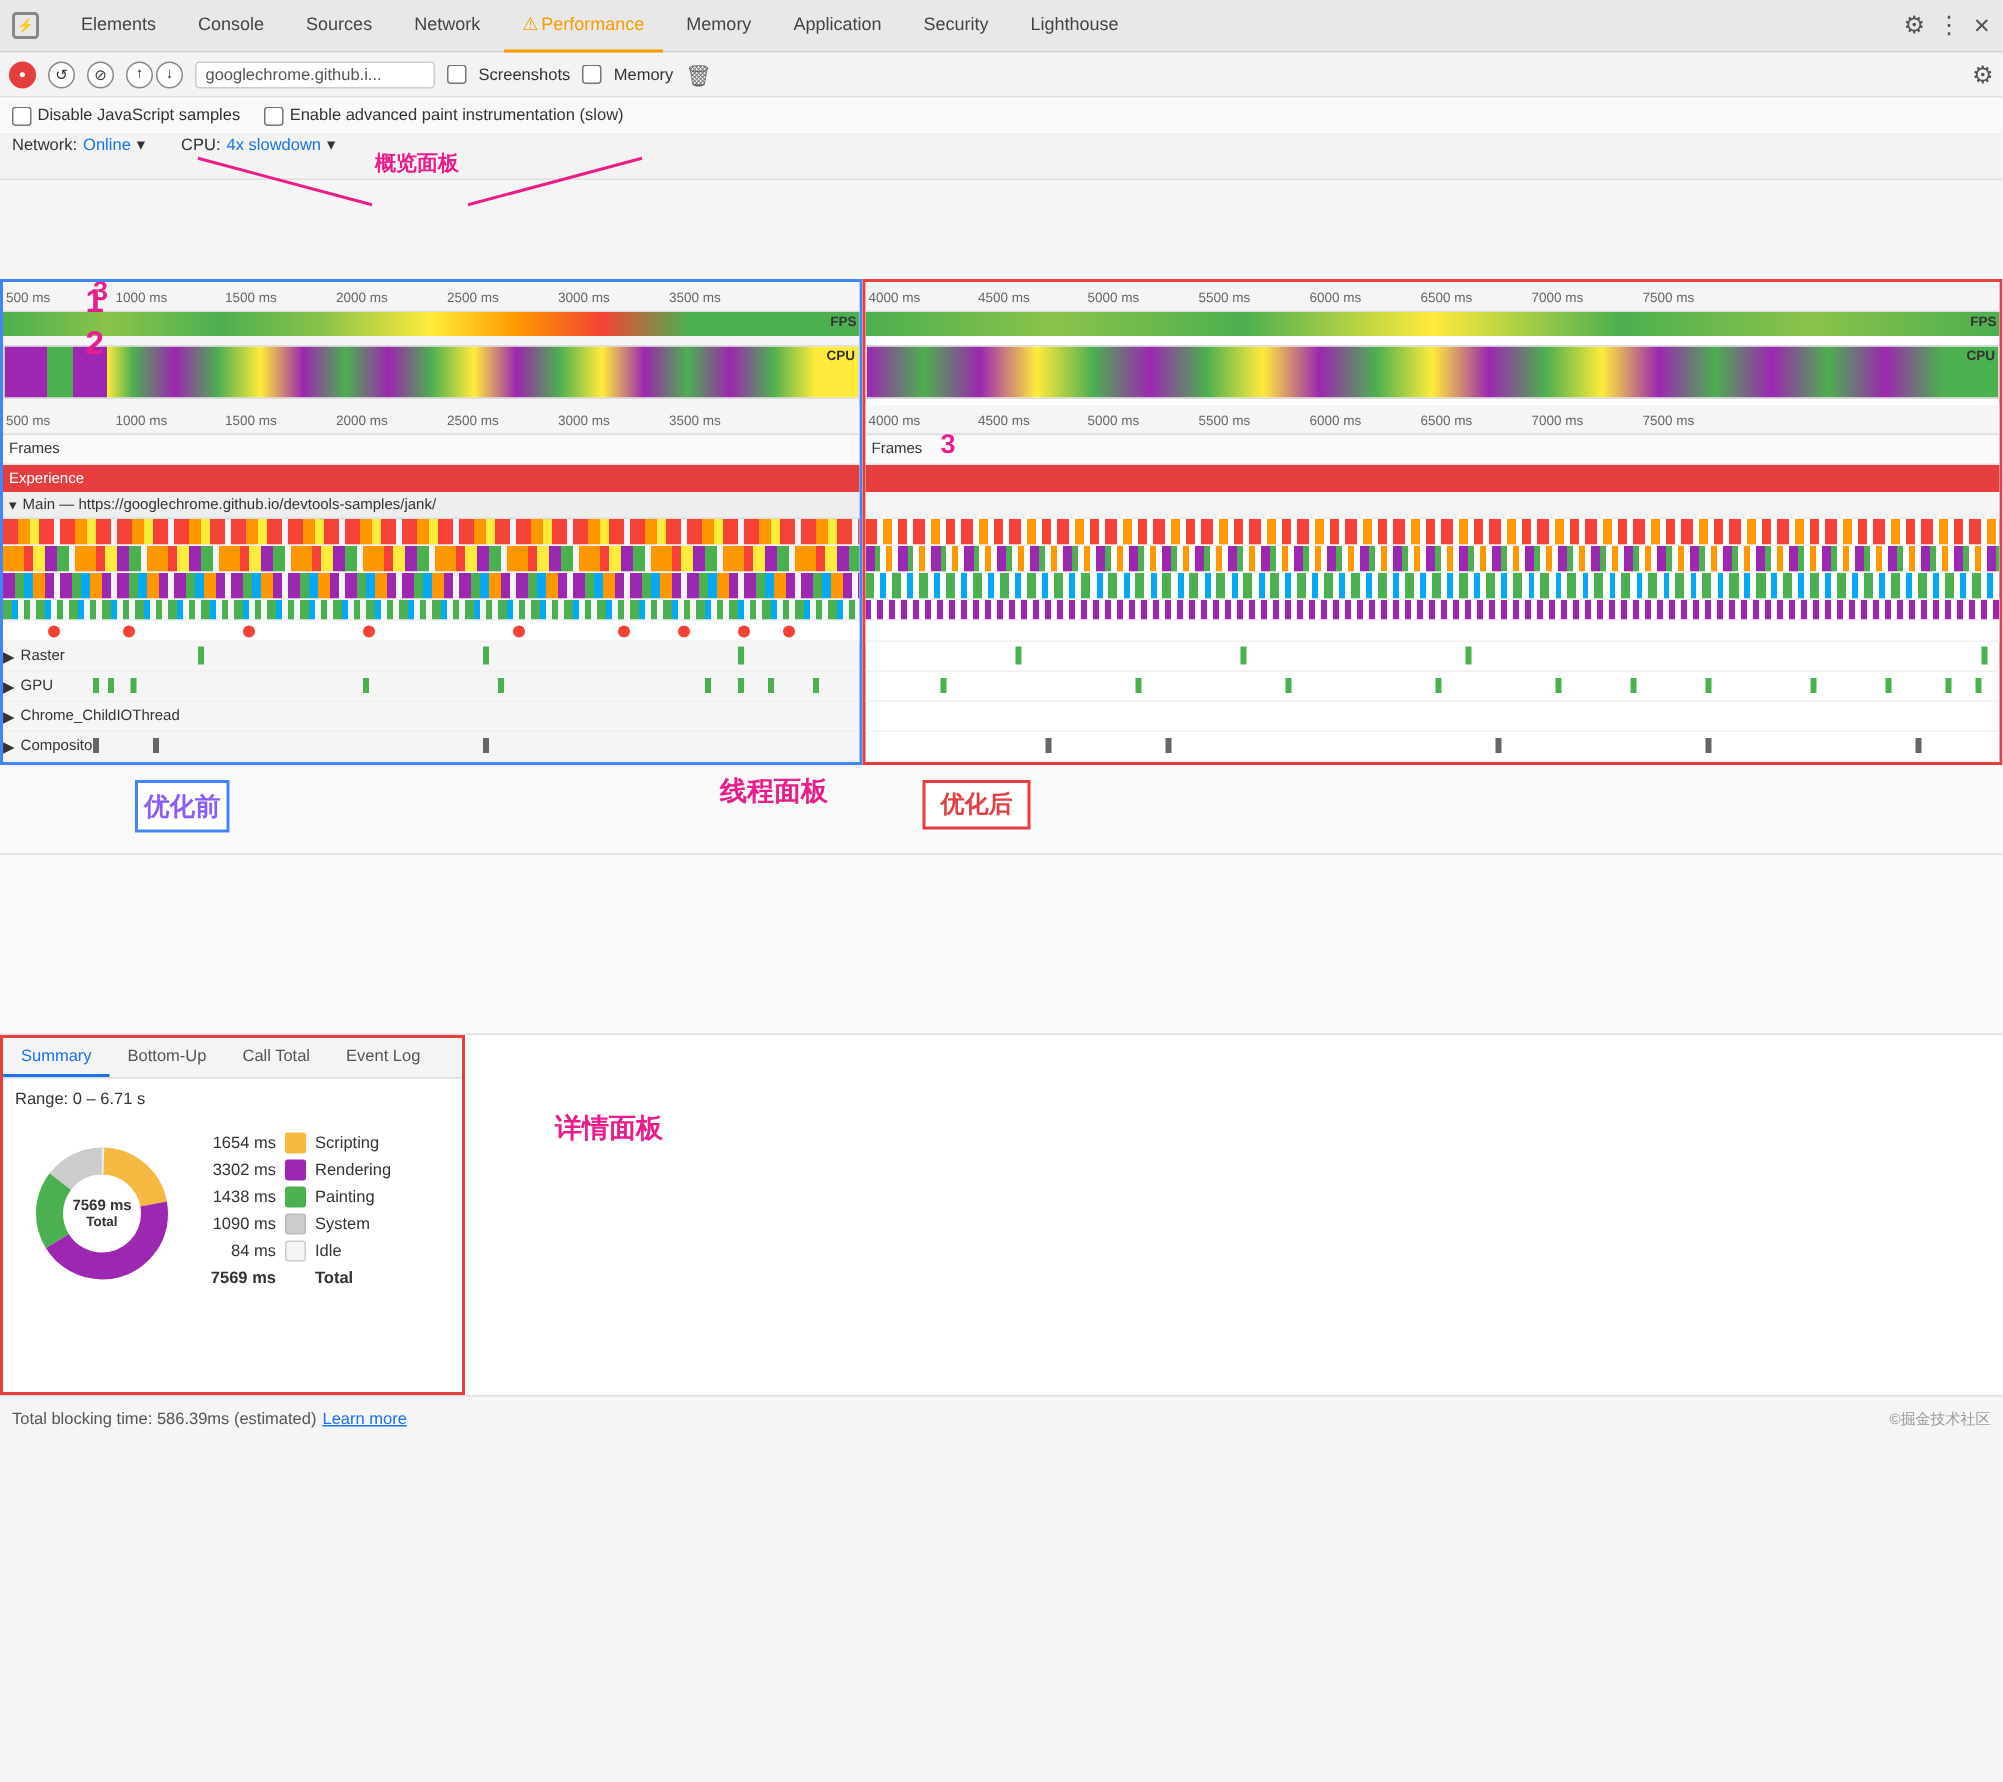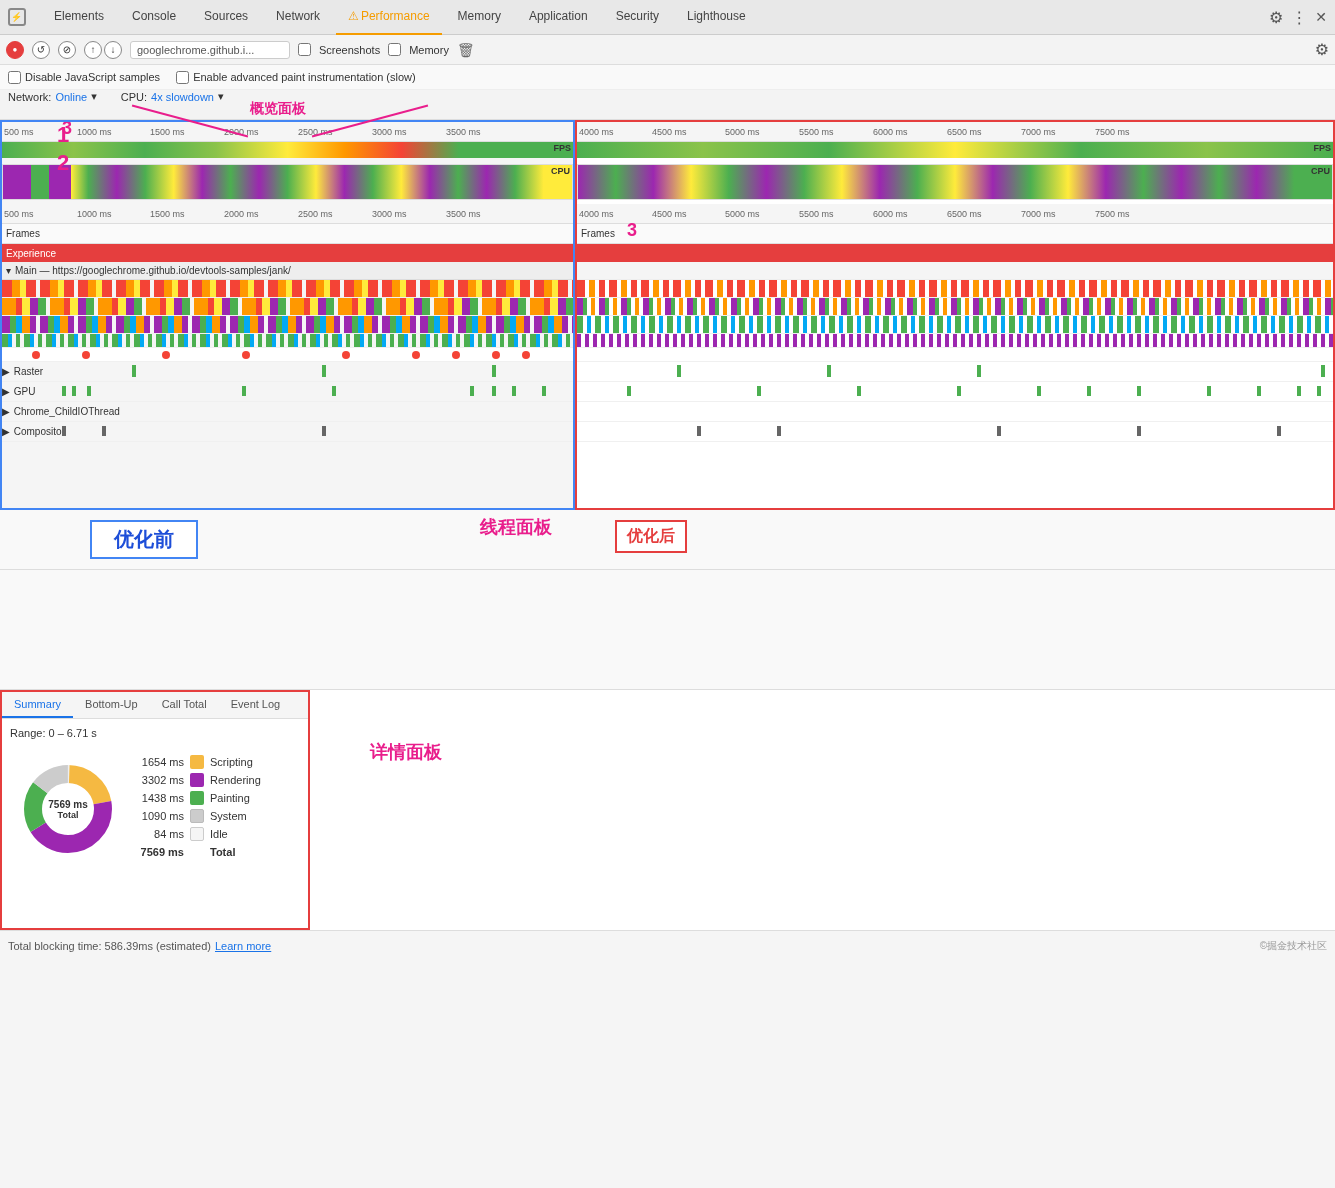--- a/index.html
+++ b/index.html
@@ -67,21 +67,21 @@
     .legend-ms { width: 50px; text-align: right; color: #333; font-size: 11px; }
     .legend-name { color: #333; }
     .legend-total { font-weight: bold; }
 
     
     .status-bar { background: #f5f5f5; border-top: 1px solid #ddd; height: 30px; display: flex; align-items: center; padding: 12px 8px; font-size: 11px; color: #555; }
     .status-link { color: #1a73e8; text-decoration: underline; cursor: pointer; margin-left: 4px; }
 
     
     .annotation { position: absolute; font-size: 18px; font-weight: bold; color: #e91e8c; z-index: 20; }
-    .panels-wrapper { display: flex; height: 390px; position: relative; }
+    .panels-wrapper { display: flex; height: 390px; position: relative; align-items: flex-end; }
 
     
     svg.donut { transform: rotate(-90deg); }
   </style>
 </head>
 <body>
 
 <div class="devtools-top">
   <div style="display:flex;gap:0;margin-right:8px;">
     <div style="width:18px;height:18px;border:2px solid #888;border-radius:3px;display:flex;align-items:center;justify-content:center;font-size:9px;cursor:pointer;margin-right:4px;">⚡</div>
@@ -349,21 +349,21 @@
 
 <div style="position:relative;height:0;">
 
   <div style="position:absolute;top:-410px;left:250px;color:#e91e8c;font-size:14px;font-weight:bold;z-index:30;">概览面板</div>
 
   <div style="position:absolute;top:-390px;left:130px;width:120px;height:2px;background:#e91e8c;z-index:30;transform:rotate(15deg);"></div>
   <div style="position:absolute;top:-390px;left:310px;width:120px;height:2px;background:#e91e8c;z-index:30;transform:rotate(-15deg);"></div>
 </div>
 
 <div style="display:flex;height:60px;background:#f9f9f9;border-bottom:1px solid #ddd;align-items:center;position:relative;">
-  <div style="position:absolute;left:90px;top:10px;color:#1d4ed8;font-size:20px;font-weight:bold;border:2px solid #4285f4;padding:4px 22px;background:white;">优化前</div>
+  <div style="position:absolute;left:90px;top:10px;color:#8b5cf6;font-size:17px;font-weight:bold;border:2px solid #4285f4;padding:4px 4px;background:white;">优化前</div>
   <div style="position:absolute;left:615px;top:10px;color:#e53e3e;font-size:16px;font-weight:bold;border:2px solid #e53e3e;padding:4px 10px;background:white;">优化后</div>
 
   <div style="position:absolute;left:480px;top:5px;color:#e91e8c;font-size:18px;font-weight:bold;">线程面板</div>
 </div>
 
 <div style="background:#f9f9f9;height:120px;border-bottom:1px solid #ddd;"></div>
 
 <div class="bottom-area">
 
   <div class="detail-panel">

